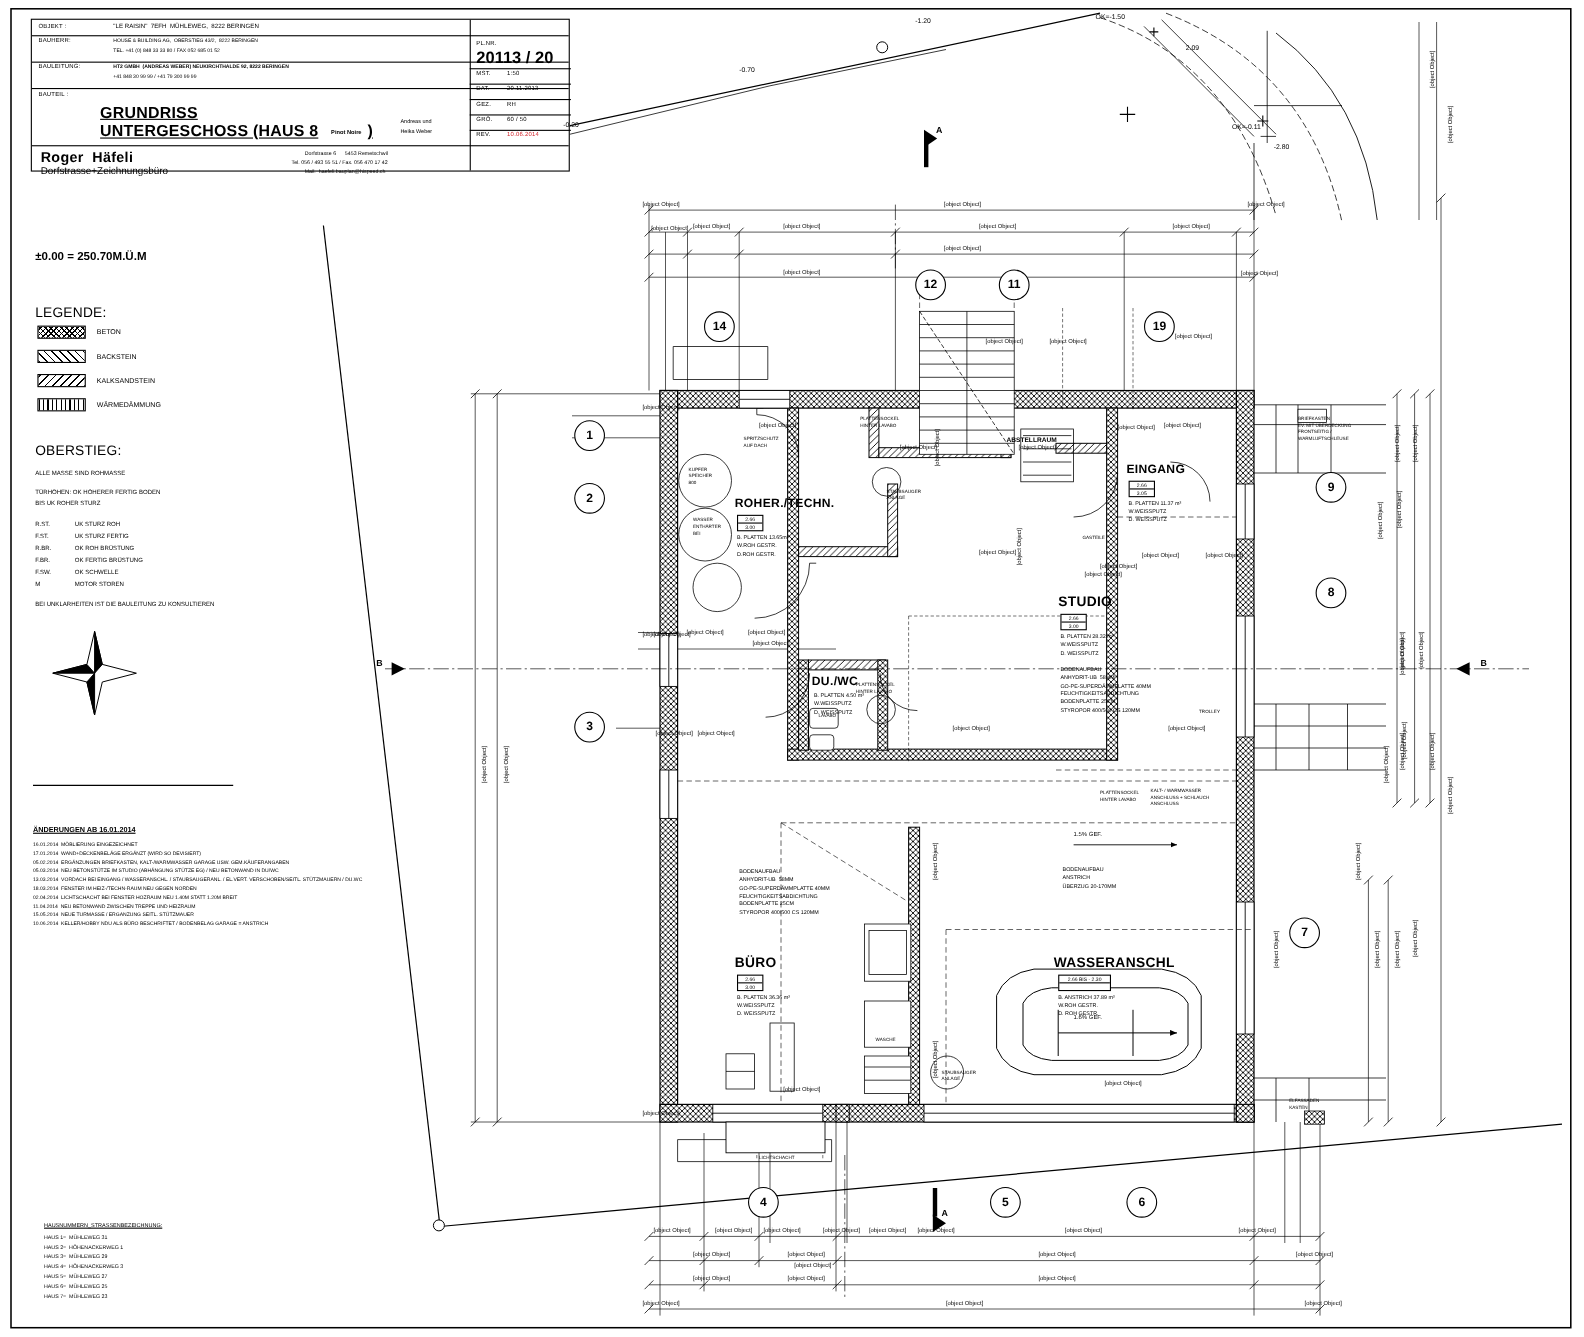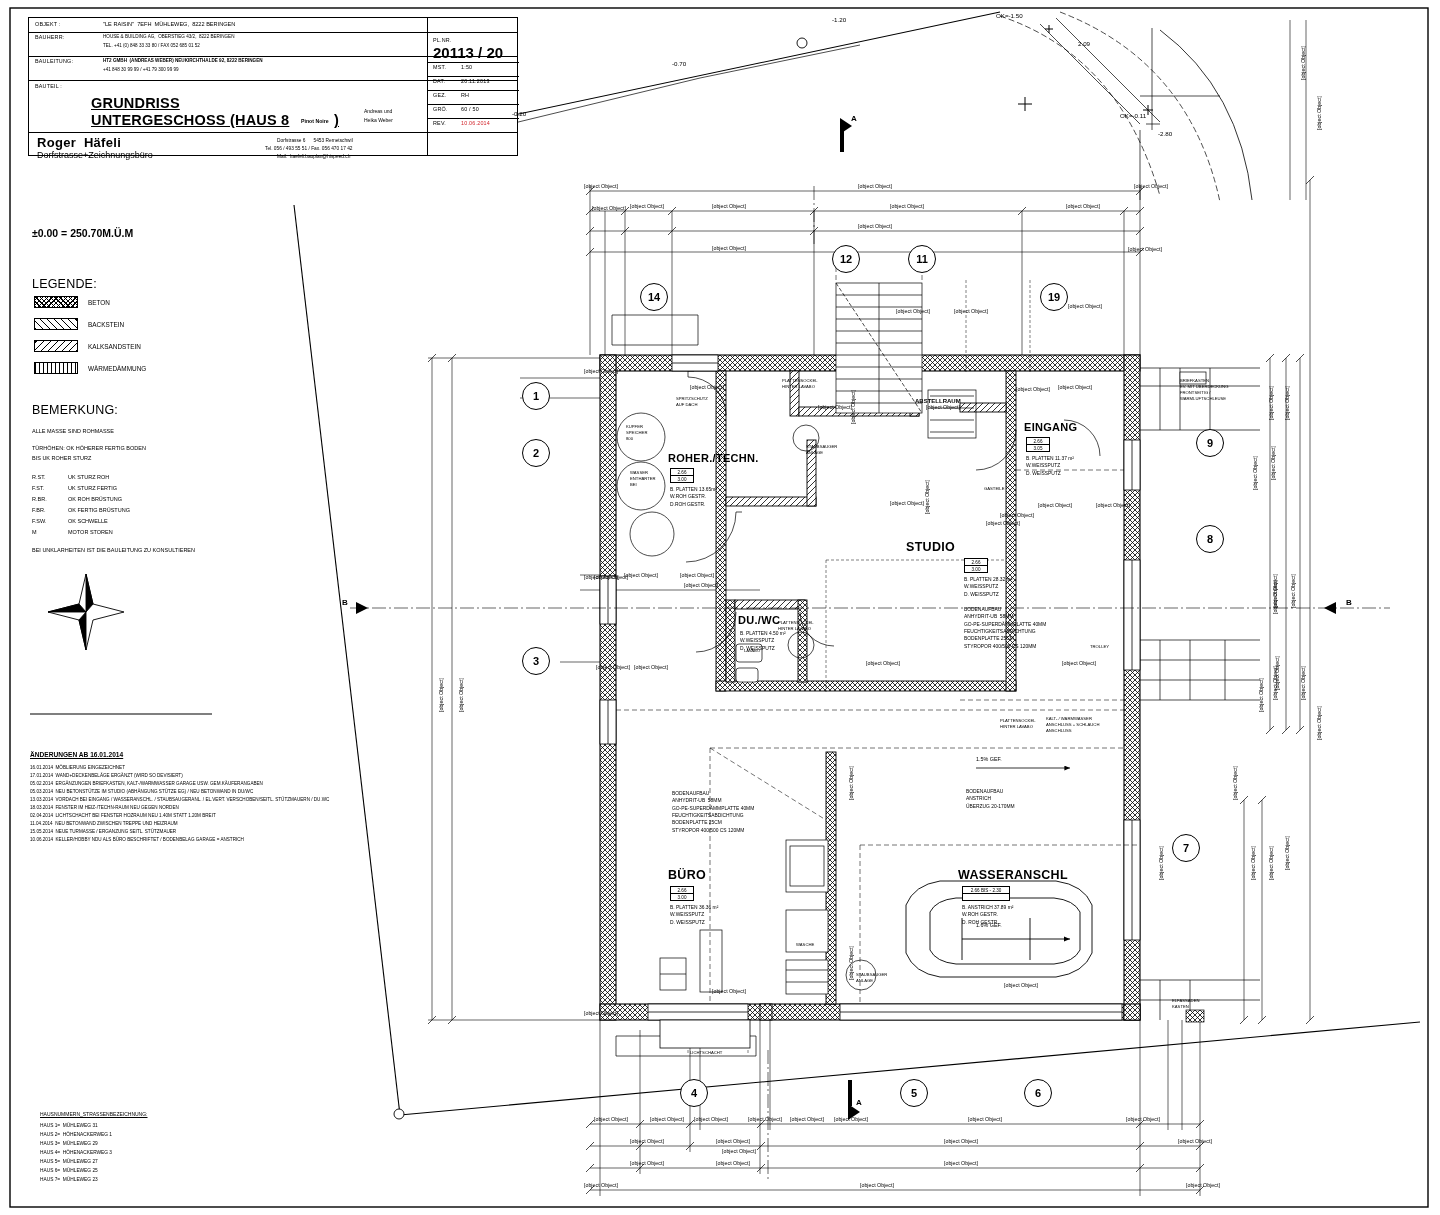--- a/index.html
+++ b/index.html
@@ -416,21 +416,21 @@
 <span class="t h2" style="left:32px;top:278px">LEGENDE:</span>
 <div class="swatch sw-beton" style="left:34px;top:296px"></div>
 <span class="legrow" style="left:88px;top:299px">BETON</span>
 <div class="swatch sw-back" style="left:34px;top:318px"></div>
 <span class="legrow" style="left:88px;top:321px">BACKSTEIN</span>
 <div class="swatch sw-kalk" style="left:34px;top:340px"></div>
 <span class="legrow" style="left:88px;top:343px">KALKSANDSTEIN</span>
 <div class="swatch sw-waerm" style="left:34px;top:362px"></div>
 <span class="legrow" style="left:88px;top:365px">WÄRMEDÄMMUNG</span>
 
-<span class="t h2" style="left:32px;top:404px">BEMERKUNG:</span>
+<span class="t h2" style="left:32px;top:404px">OBERSTIEG:</span>
 <span class="t body55" style="left:32px;top:427px">ALLE MASSE SIND ROHMASSE</span>
 <span class="t body55" style="left:32px;top:444px">TÜRHÖHEN: OK HÖHERER FERTIG BODEN</span>
 <span class="t body55" style="left:32px;top:454px">BIS UK ROHER STURZ</span>
 <span class="t body55" style="left:32px;top:473px">R.ST.</span>
 <span class="t body55" style="left:68px;top:473px">UK STURZ ROH</span>
 <span class="t body55" style="left:32px;top:484px">F.ST.</span>
 <span class="t body55" style="left:68px;top:484px">UK STURZ FERTIG</span>
 <span class="t body55" style="left:32px;top:495px">R.BR.</span>
 <span class="t body55" style="left:68px;top:495px">OK ROH BRÜSTUNG</span>
 <span class="t body55" style="left:32px;top:506px">F.BR.</span>
@@ -475,21 +475,21 @@
 
 <span class="room med" style="left:1024px;top:421px">EINGANG</span>
 <div class="hbox" style="left:1026px;top:437px;width:24px;height:15px">
   <div>2.66</div>
   <div>3.05</div>
 </div>
 <span class="spec" style="left:1026px;top:455px">B. PLATTEN 11.37 m²
 W.WEISSPUTZ
 D. WEISSPUTZ</span>
 
-<span class="room big" style="left:906px;top:540px">STUDIO</span>
+<span class="room big" style="left:962px;top:540px">STUDIO</span>
 <div class="hbox" style="left:964px;top:558px;width:24px;height:15px">
   <div>2.66</div>
   <div>3.00</div>
 </div>
 <span class="spec" style="left:964px;top:576px">B. PLATTEN 28.32 m²
 W.WEISSPUTZ
 D. WEISSPUTZ</span>
 <span class="spec" style="left:964px;top:606px">BODENAUFBAU
 ANHYDRIT-UB  58MM
 GO-PE-SUPERDÄMMPLATTE 40MM

